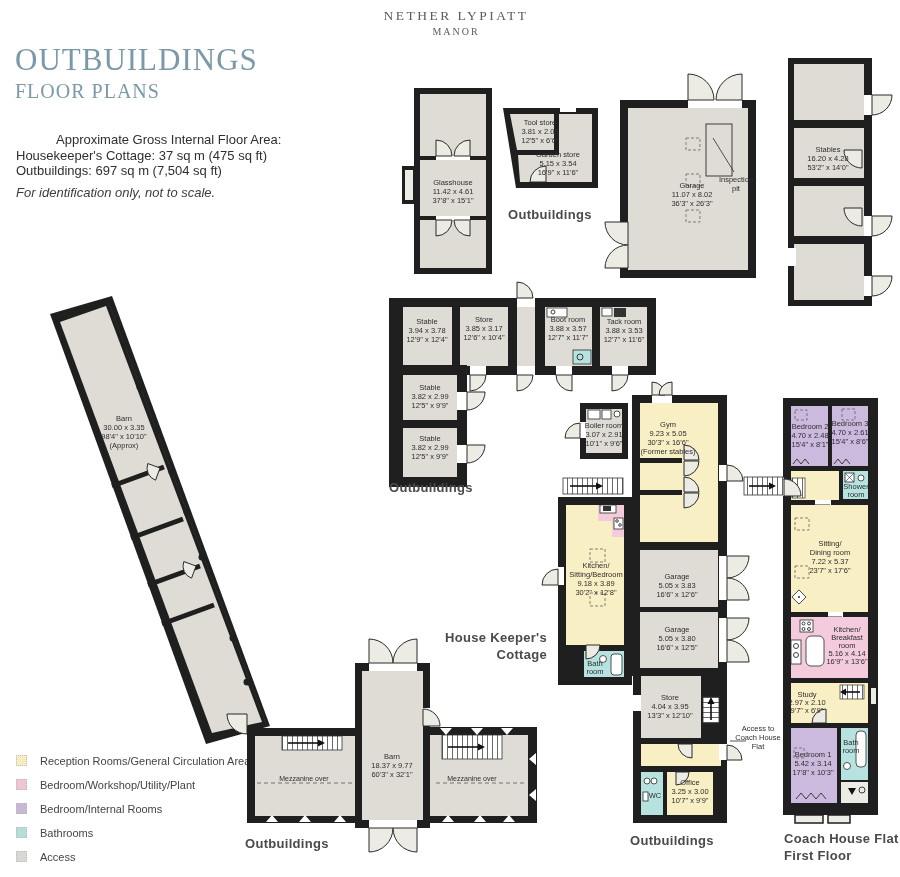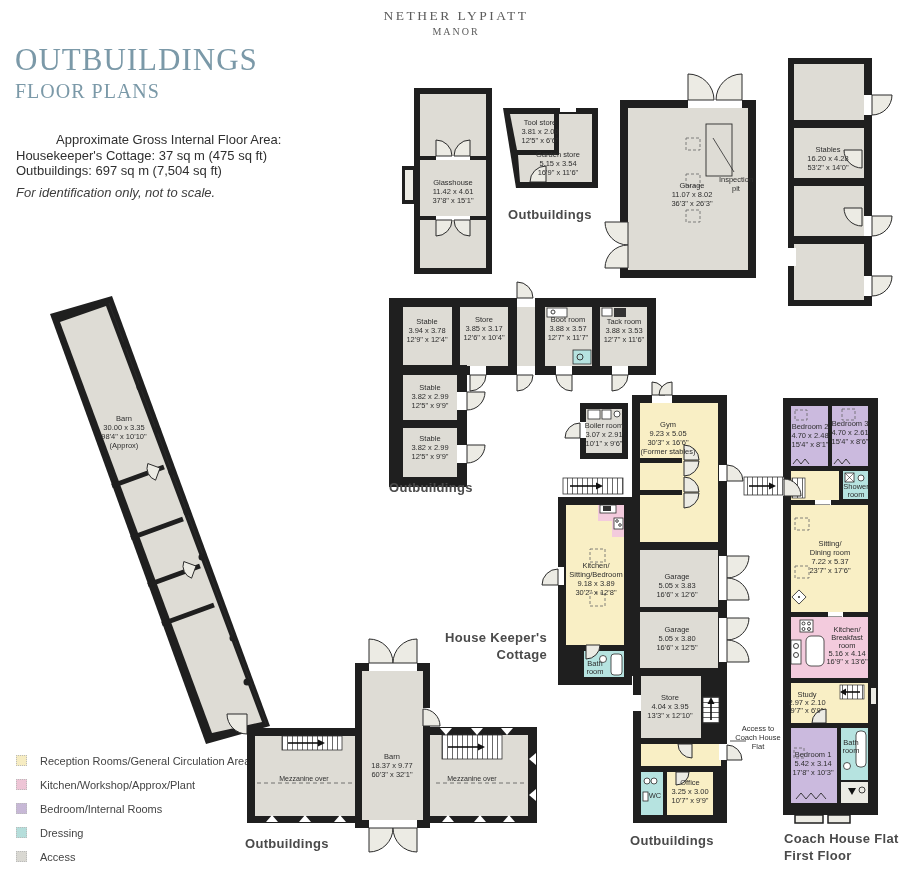--- a/index.html
+++ b/index.html
@@ -50,29 +50,29 @@
     <div class="disc">For identification only, not to scale.</div>
   </div>
 
   <div class="legend">
     <div class="legend-item">
       <span class="legend-swatch" style="background-color: rgb(246, 236, 194);"></span>
       <span class="legend-label">Reception Rooms/General Circulation Areas</span>
     </div>
     <div class="legend-item">
       <span class="legend-swatch" style="background-color: rgb(238, 197, 214);"></span>
-      <span class="legend-label">Kitchen/Workshop/Approx/Plant</span>
+      <span class="legend-label">Bedroom/Workshop/Utility/Plant</span>
     </div>
     <div class="legend-item">
       <span class="legend-swatch" style="background-color: rgb(199, 184, 214);"></span>
       <span class="legend-label">Bedroom/Internal Rooms</span>
     </div>
     <div class="legend-item">
       <span class="legend-swatch" style="background-color: rgb(181, 222, 219);"></span>
-      <span class="legend-label">Dressing</span>
+      <span class="legend-label">Bathrooms</span>
     </div>
     <div class="legend-item">
       <span class="legend-swatch" style="background-color: rgb(217, 216, 210);"></span>
       <span class="legend-label">Access</span>
     </div>
   </div>
 
   <svg width="900" height="877" viewBox="0 0 900 877">
     <defs>
       <path id="fan" d="M0 0 H1 A1 1 0 0 1 0 1 Z" fill="#ecebe4" stroke="#2b2b2b" stroke-width="1" vector-effect="non-scaling-stroke"></path>

